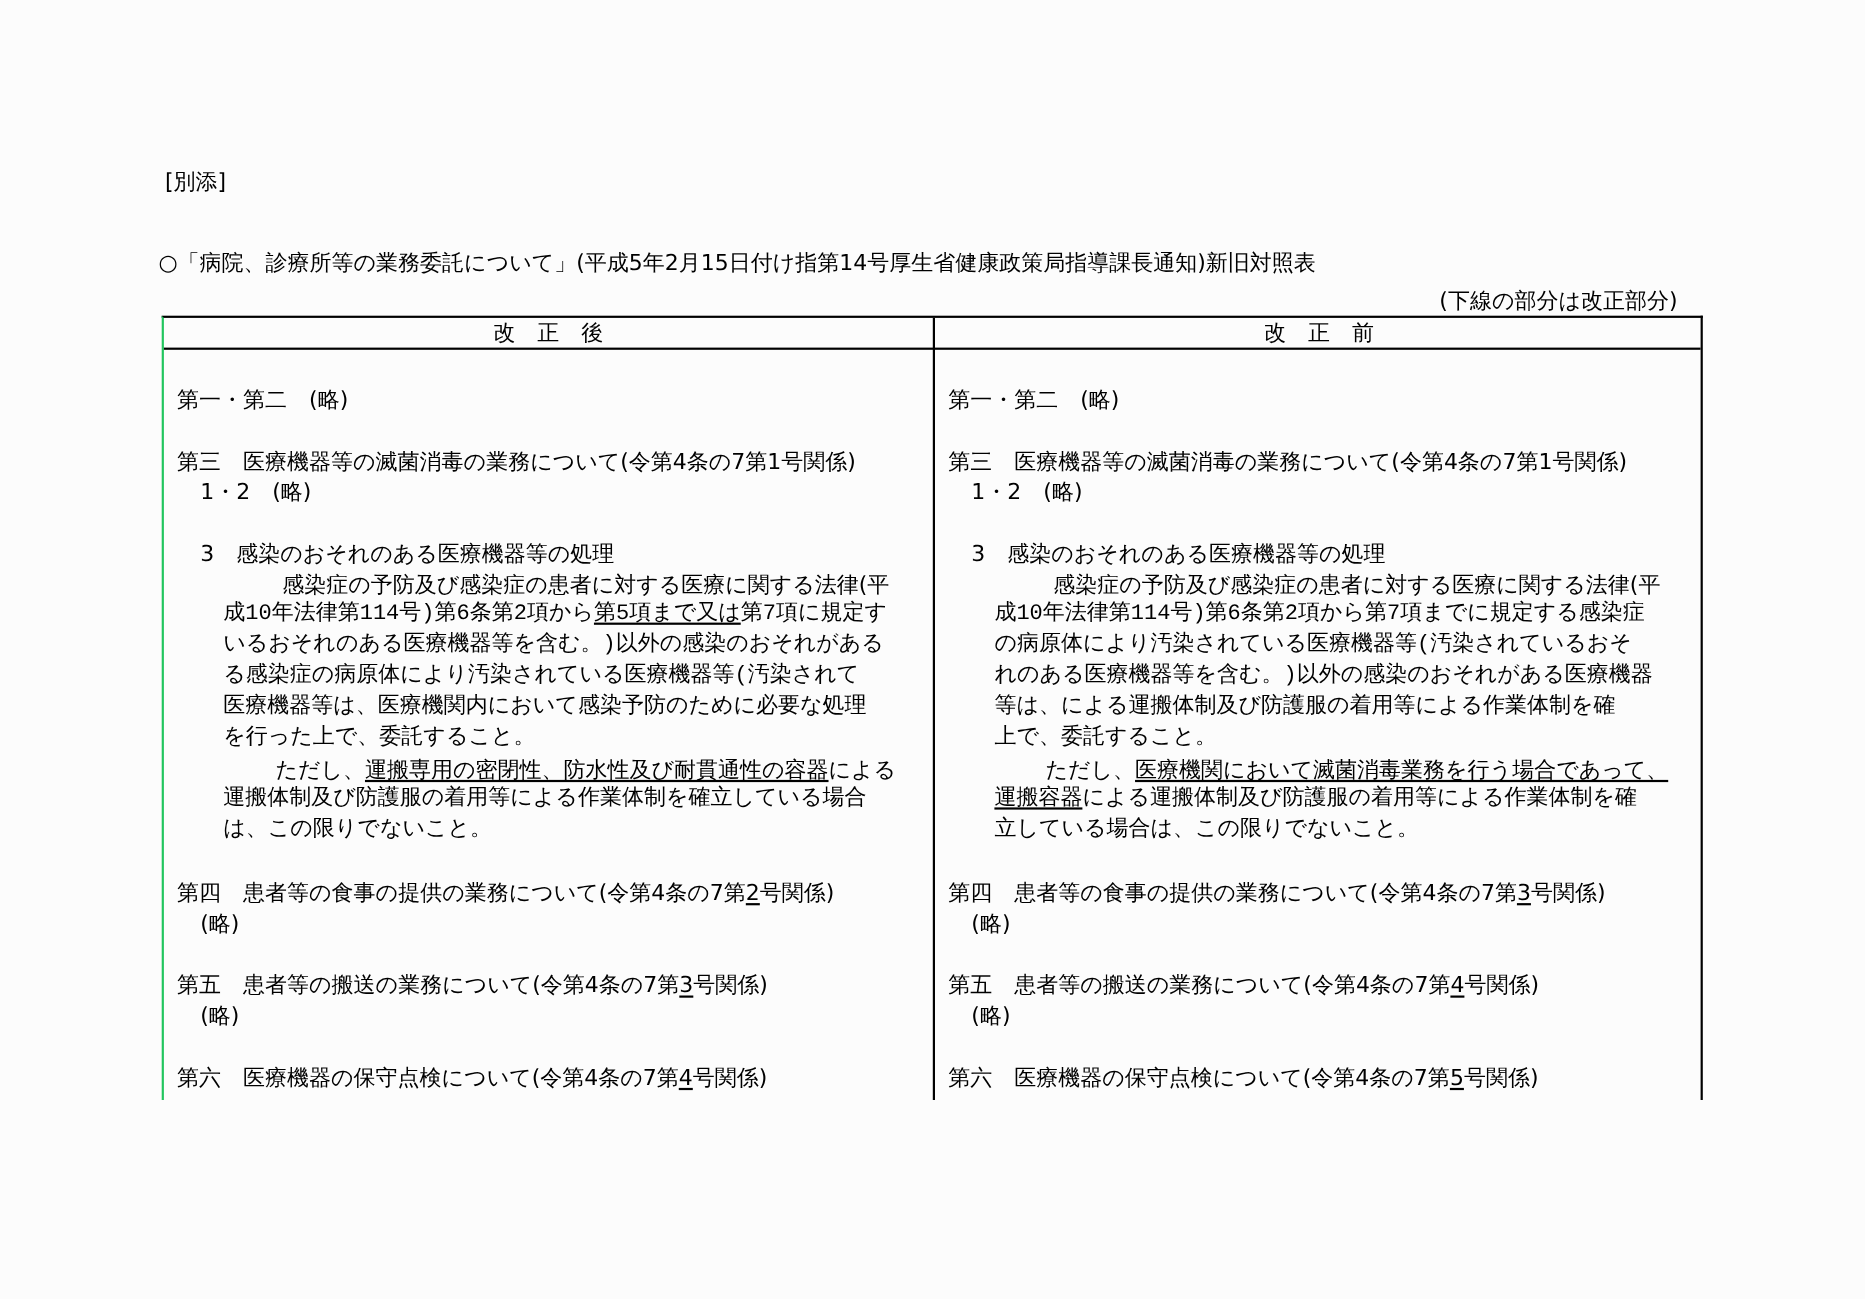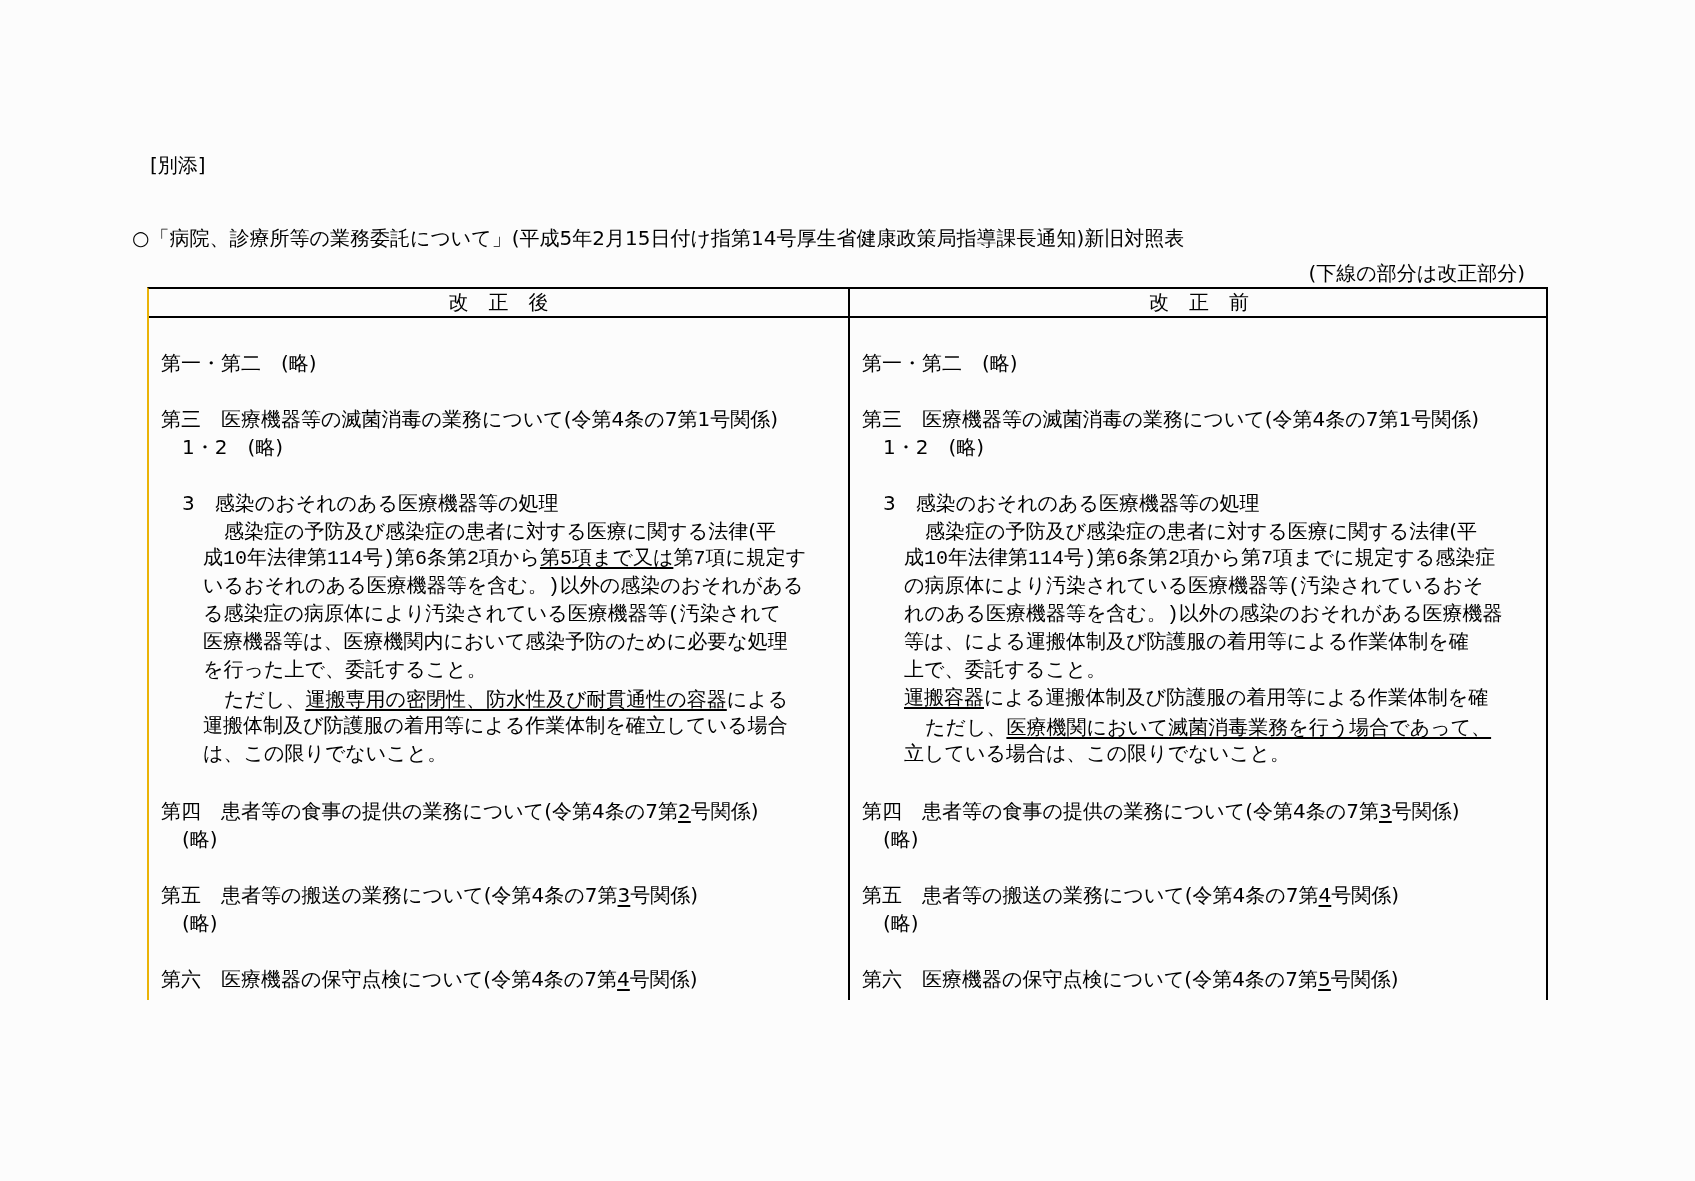--- a/index.html
+++ b/index.html
@@ -11,30 +11,30 @@
     width: 1695px;
     height: 1181px;
     position: relative;
     overflow: hidden;
     font-family: "DejaVu Sans", "Liberation Sans", sans-serif;
     color: #000;
     font-size: 20px;
   }
   .abs { position: absolute; white-space: pre; line-height: 28px; }
   #attachment-label { left: 150px; top: 151px; }
-  #doc-title { left: 132px; top: 224px; }
+  #doc-title { left: 144px; top: 224px; }
   #legend-note { right: 170px; top: 259px; }
 
   .table {
     position: absolute;
     left: 147px;
     top: 287px;
     width: 1401px;
     height: 713px;
-    border-left: 2px solid #eab308;
+    border-left: 2px solid #22c55e;
     border-right: 2px solid #000;
     border-top: 2px solid #000;
     box-sizing: border-box;
   }
   .header-row {
     position: absolute;
     left: 0; top: 0;
     width: 100%;
     height: 29px;
     border-bottom: 2px solid #000;
@@ -70,21 +70,21 @@
   .line {
     height: 28px;
     line-height: 28px;
     white-space: pre;
     overflow: visible;
   }
   .gap { height: 28px; }
   .first-gap { height: 31px; }
   .ind1 { padding-left: 21px; }
   .ind-para { padding-left: 42px; font-family: Liberation Mono, monospace; }
-  .ind-para-first { padding-left: 63px; }
+  .ind-para-first { padding-left: 63px; text-align: center; }
   u { text-decoration: underline; text-underline-offset: 3px; text-decoration-thickness: 2px; }
 </style>
 </head>
 <body>
 
 <div class="abs" id="attachment-label">[別添]</div>
 <div class="abs" id="doc-title">○「病院、診療所等の業務委託について」(平成5年2月15日付け指第14号厚生省健康政策局指導課長通知)新旧対照表</div>
 <div class="abs" id="legend-note">(下線の部分は改正部分)</div>
 
 <div class="table">
@@ -135,22 +135,22 @@
     <div class="line ind1">3　感染のおそれのある医療機器等の処理</div>
     <div>
         <div class="line ind-para-first">感染症の予防及び感染症の患者に対する医療に関する法律(平</div>
         <div class="line ind-para">成10年法律第114号)第6条第2項から第7項までに規定する感染症</div>
         <div class="line ind-para">の病原体により汚染されている医療機器等(汚染されているおそ</div>
         <div class="line ind-para">れのある医療機器等を含む。)以外の感染のおそれがある医療機器</div>
         <div class="line ind-para">等は、による運搬体制及び防護服の着用等による作業体制を確</div>
         <div class="line ind-para">上で、委託すること。</div>
       </div>
     <div>
+        <div class="line ind-para-first">ただし、<u>医療機関において滅菌消毒業務を行う場合であって、</u></div>
         <div class="line ind-para"><u>運搬容器</u>による運搬体制及び防護服の着用等による作業体制を確</div>
-        <div class="line ind-para-first">ただし、<u>医療機関において滅菌消毒業務を行う場合であって、</u></div>
         <div class="line ind-para">立している場合は、この限りでないこと。</div>
       </div>
     <div class="gap"></div>
     <div class="line">第四　患者等の食事の提供の業務について(令第4条の7第<u>3</u>号関係)</div>
     <div class="line ind1">(略)</div>
     <div class="gap"></div>
     <div class="line">第五　患者等の搬送の業務について(令第4条の7第<u>4</u>号関係)</div>
     <div class="line ind1">(略)</div>
     <div class="gap"></div>
     <div class="line">第六　医療機器の保守点検について(令第4条の7第<u>5</u>号関係)</div>

